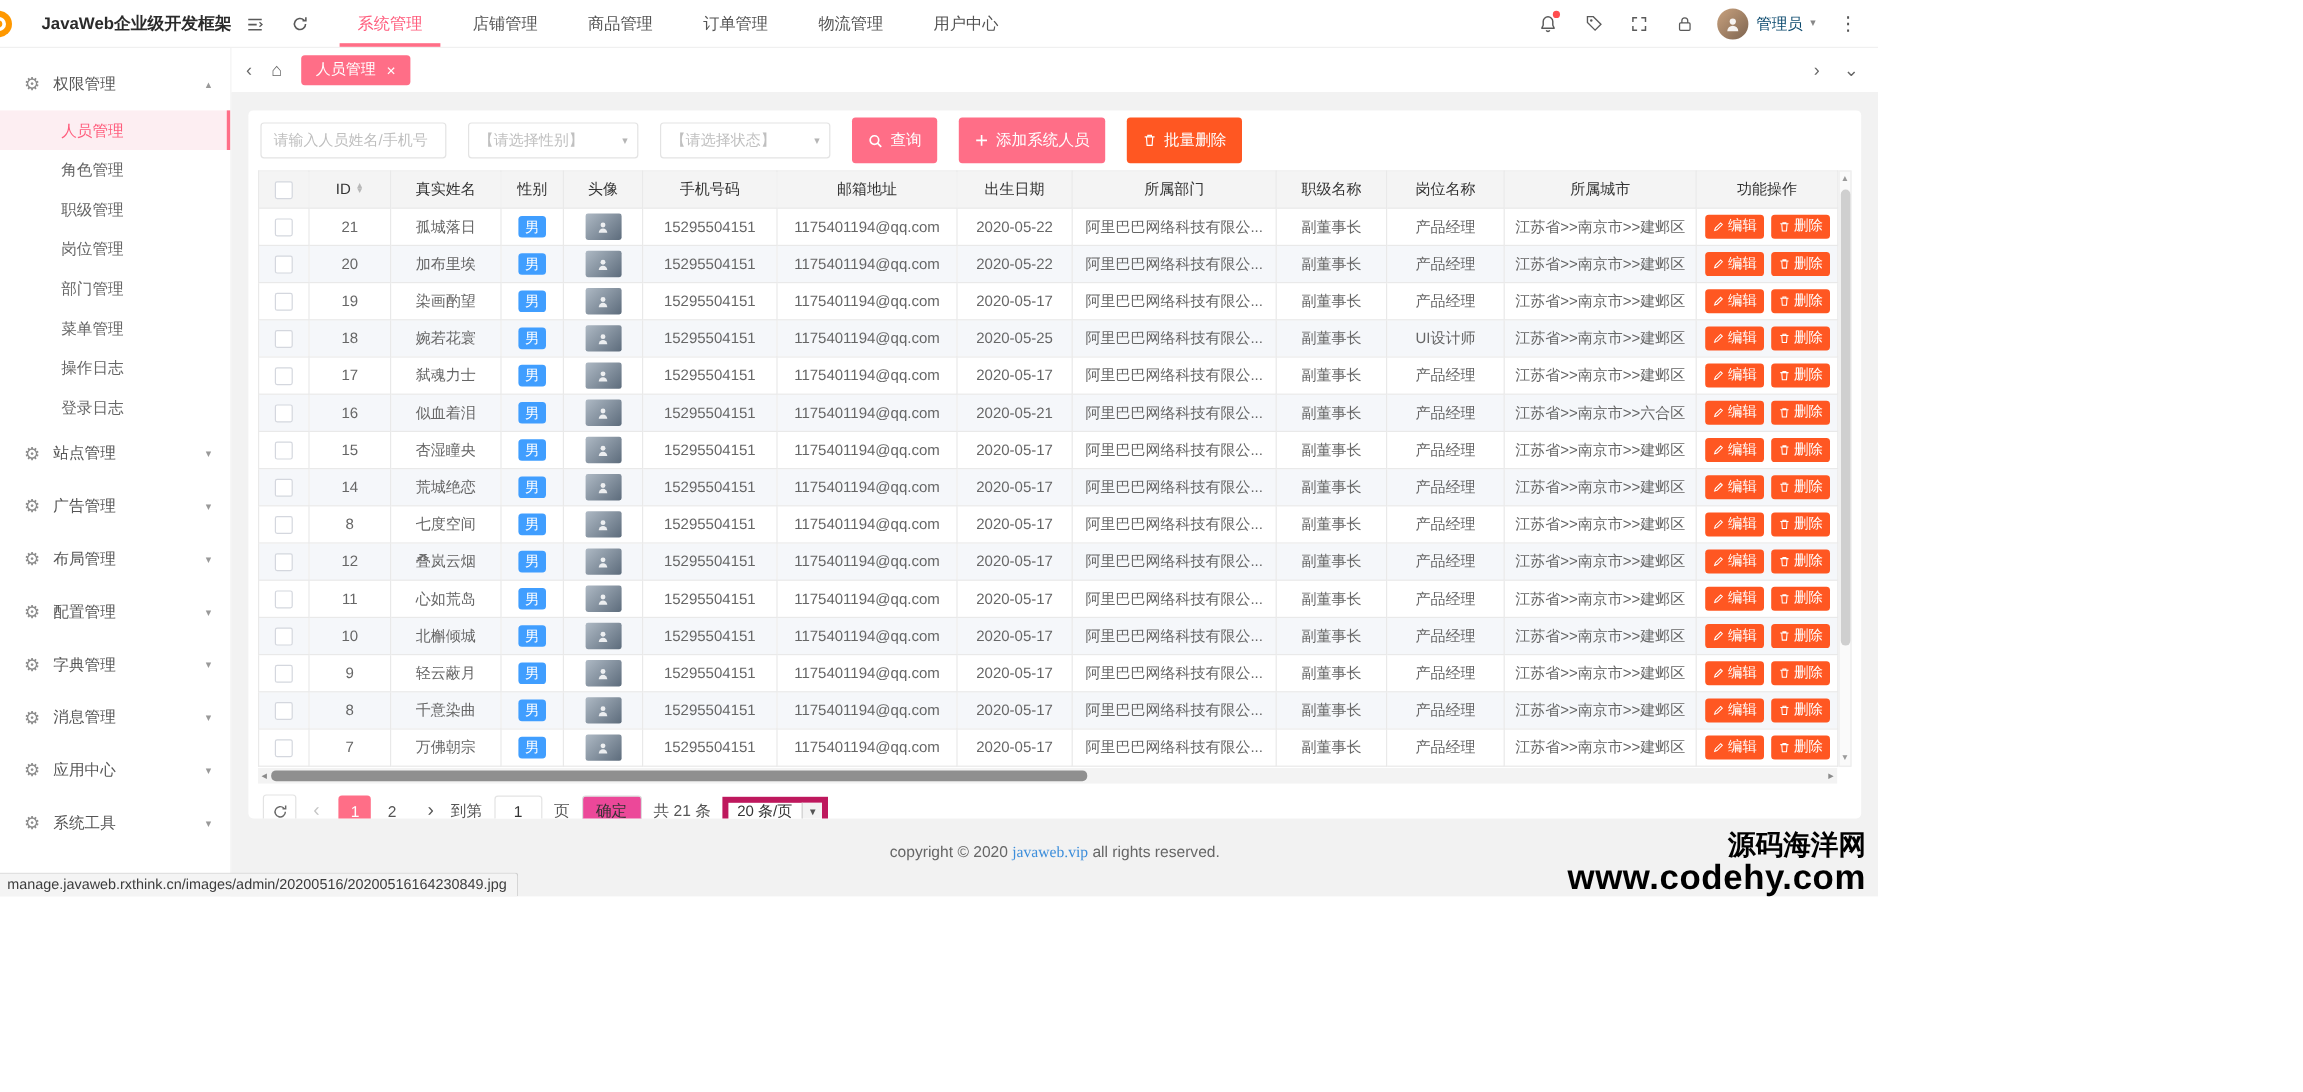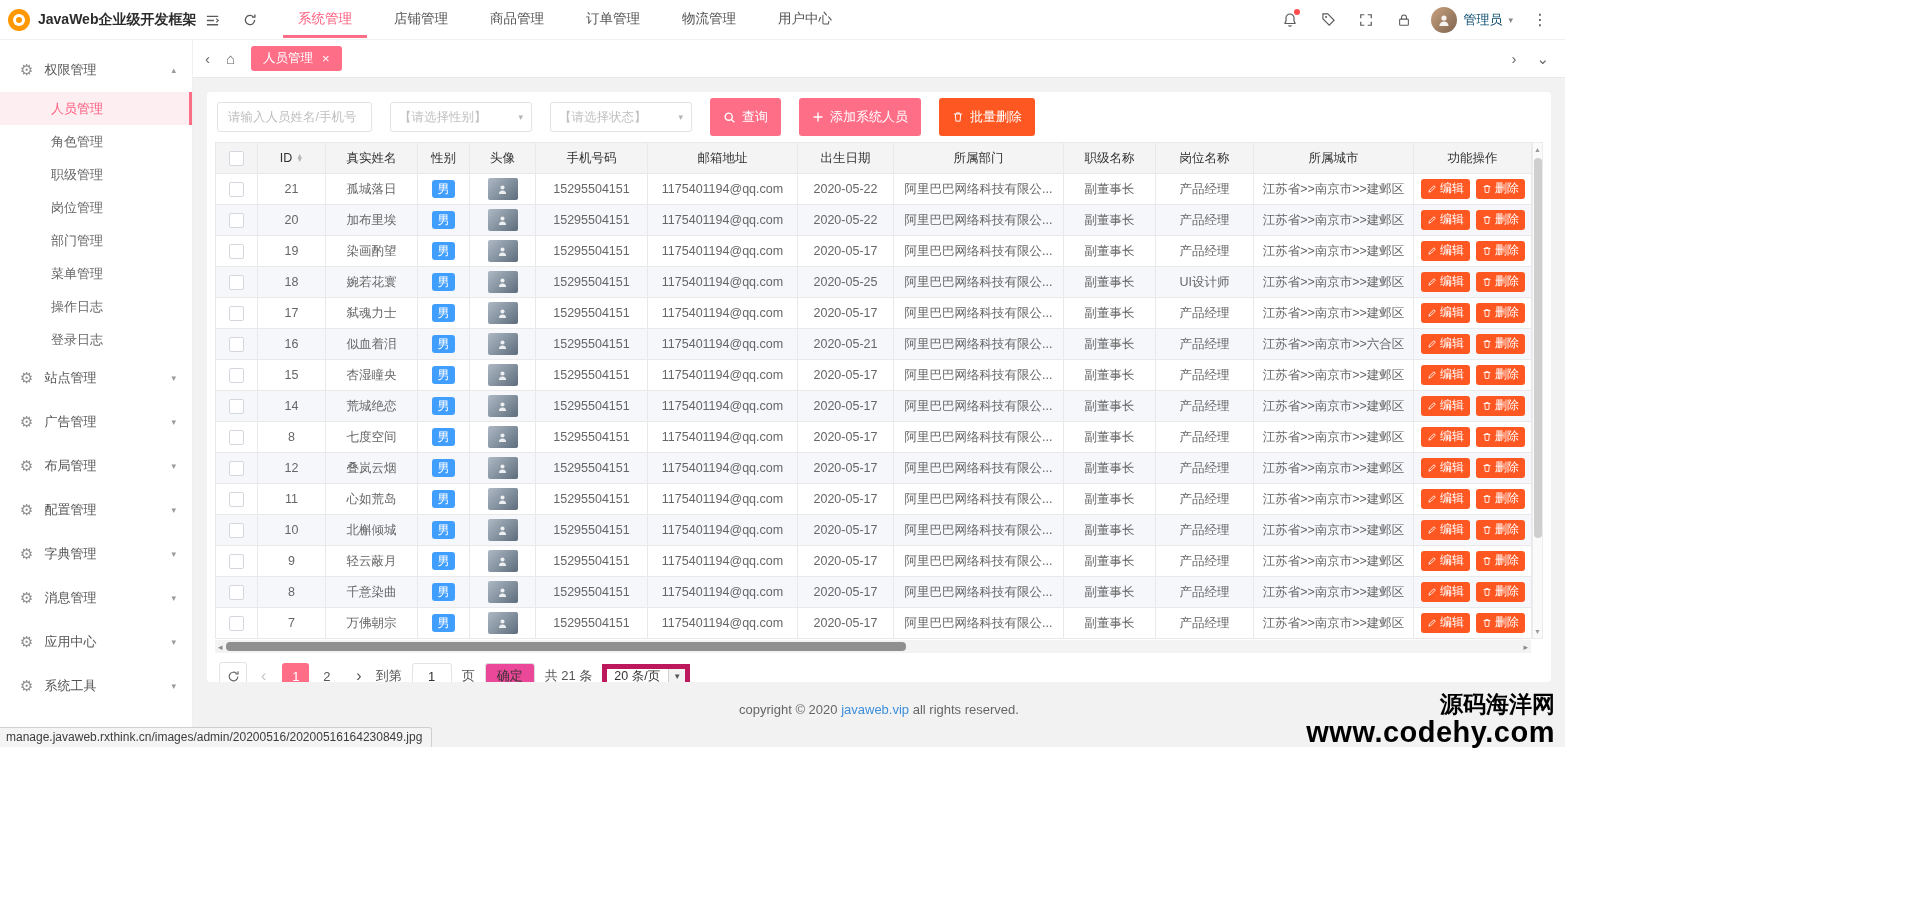--- a/index.html
+++ b/index.html
@@ -5,27 +5,27 @@
   * { box-sizing: border-box; margin: 0; padding: 0; }
   :root { --pink:#ff6e87; --pink-dark:#ff5c7c; --orange:#ff5722; --blue:#409eff; --line:#ececec; }
   body {
     width: 1919px; height: 910px; background: #fff; overflow: hidden; position: relative;
     font-family: "Liberation Sans", "DejaVu Sans", sans-serif; color: #333; font-size: 13px;
   }
   .app { position: absolute; left: 0; top: 0; width: 1565px; height: 747px; background: #fff; }
 
   
   .topbar { height: 40px; display: flex; align-items: stretch; background: #fff; border-bottom: 1px solid #f0f0f0; }
-  .logo-area { width: 193px; display: flex; align-items: center; gap: 8px; padding-left: 8px; cursor: pointer; }
+  .logo-area { width: 193px; display: flex; align-items: center; gap: 25px; padding-left: 24px; cursor: pointer; justify-content: flex-end; }
   .logo-icon { width: 22px; height: 22px; border-radius: 50%; background: #ff9800; position: relative; flex: 0 0 auto; }
   .logo-icon::after { content:""; position: absolute; inset: 5px; border-radius: 50%; background: #fff; }
   .logo-icon::before { content:""; position: absolute; inset: 8px; border-radius: 50%; background: #ff9800; z-index: 1; }
   .logo-text { font-size: 14px; font-weight: bold; color: #2b2b2b; white-space: nowrap; }
   .tb-icon { width: 38px; height: 40px; display: flex; align-items: center; justify-content: center; color: #5a5a5a; cursor: pointer; position: relative; }
-  .top-nav { display: flex; align-items: flex-start; margin-left: 8px; }
+  .top-nav { display: flex; align-items: center; margin-left: 8px; }
   .nav-item { padding: 0 21px; line-height: 38px; font-size: 13.5px; color: #545454; cursor: pointer; position: relative; white-space: nowrap; }
   .nav-item.active { color: var(--pink-dark); }
   .nav-item.active::after { content:""; position: absolute; left: 6px; right: 6px; bottom: 0; height: 3px; background: var(--pink); }
   .topbar-right { margin-left: auto; display: flex; align-items: center; padding-right: 6px; }
   .dot { position: absolute; top: 9px; right: 9px; width: 6px; height: 6px; border-radius: 50%; background: #ff4d4f; }
   .user-chip { display: flex; align-items: center; gap: 6px; padding: 0 8px; cursor: pointer; }
   .avatar { width: 26px; height: 26px; border-radius: 50%; background: linear-gradient(135deg,#c9a27e,#7d6450); display: flex; align-items: center; justify-content: center; overflow: hidden; }
   .user-name { font-size: 13px; color: #0c4a6e; }
   .caret { font-size: 9px; color: #888; }
   .more-dots { font-size: 16px; color: #555; }
@@ -91,21 +91,21 @@
   .pg-next { color: #555; font-size: 16px; padding: 0 4px; cursor: pointer; }
   .pg-page { display: inline-flex; width: 27px; height: 27px; align-items: center; justify-content: center; border-radius: 3px; margin: 0 2px; cursor: pointer; color: #555; }
   .pg-page.active { background: var(--pink); color: #fff; }
   .pg-input { width: 40px; height: 27px; border: 1px solid #e3e3e3; border-radius: 3px; text-align: center; font-size: 13px; color: #333; outline: none; font-family: inherit; }
   .pg-confirm { height: 27px; padding: 0 11px; background: #ec4899; border: 1px solid #dcdcdc; border-radius: 3px; font-size: 13px; color: #333; cursor: pointer; font-family: inherit; }
   .pg-select { height: 24px; border: 5px solid #be185d; background: #fff; display: inline-flex; align-items: center; font-size: 12.5px; color: #333; padding-left: 7px; cursor: pointer; }
   .pgsel-caret { width: 17px; height: 100%; border-left: 1px solid #d0d0d0; background: #f3f3f3; display: inline-flex; align-items: center; justify-content: center; font-size: 8px; color: #555; margin-left: 8px; }
 
   
   .footer { text-align: center; margin-top: 20px; font-size: 13px; color: #666; }
-  .flink { color: #3d8edb; text-decoration: none; cursor: pointer; }
+  .flink { color: #3d8edb; text-decoration: none; cursor: pointer; font-family: Liberation Serif, serif; }
   .status-tip { position: absolute; left: 0; bottom: 0; background: #f4f4f4; border: 1px solid #cfcfcf; border-left: none; border-bottom: none; border-top-right-radius: 3px; padding: 2px 9px 3px 6px; font-size: 12px; color: #3c3c3c; white-space: nowrap; }
   .watermark { position: absolute; right: 10px; bottom: 0px; text-align: right; color: #000; line-height: 1.05; }
   .wm1 { font-size: 23px; font-weight: bold; }
   .wm2 { font-size: 29px; font-weight: bold; letter-spacing: 0.5px; }
 </style>
 </head>
 <body>
 
 <div class="app">
 

